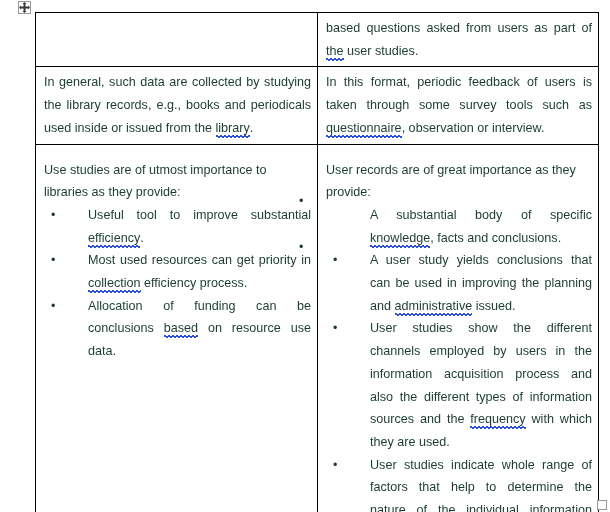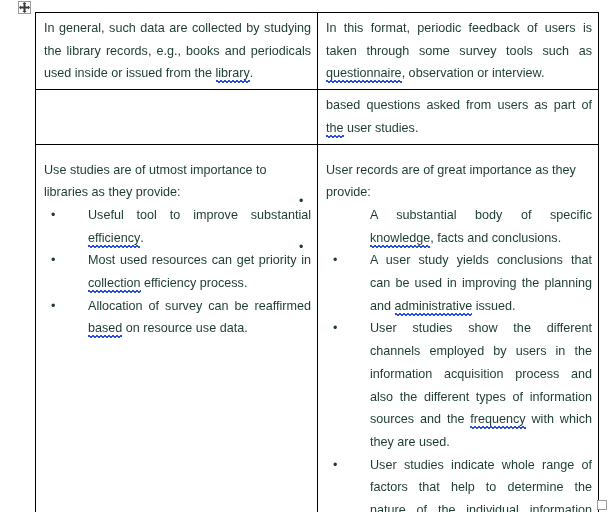--- a/index.html
+++ b/index.html
@@ -151,50 +151,50 @@
 
   <table class="doc-table">
     <colgroup>
       <col class="col-left">
       <col class="col-right">
     </colgroup>
     <tbody>
 
       <tr>
         <td>
+          <div class="cell-inner" style="height:30px;"></div>
+        </td>
+        <td>
+          <div class="cell-inner">
+              <p class="para"><span>based questions asked from users as part of </span><span class="sq">the</span><span> user studies.</span></p>
+            </div>
+        </td>
+      </tr>
+
+      <tr>
+        <td>
           <div class="cell-inner">
               <p class="para"><span>In general, such data are collected by studying the library records, e.g., books and periodicals used inside or issued from the </span><span class="sq">library</span><span>.</span></p>
             </div>
         </td>
         <td>
           <div class="cell-inner">
               <p class="para"><span>In this format, periodic feedback of users is taken through some survey tools such as </span><span class="sq">questionnaire</span><span>, observation or interview.</span></p>
-            </div>
-        </td>
-      </tr>
-
-      <tr>
-        <td>
-          <div class="cell-inner" style="height:30px;"></div>
-        </td>
-        <td>
-          <div class="cell-inner">
-              <p class="para"><span>based questions asked from users as part of </span><span class="sq">the</span><span> user studies.</span></p>
             </div>
         </td>
       </tr>
 
       <tr>
         <td>
           <div class="cell-inner tight" style="position:relative;">
               <p class="para lead">Use studies are of utmost importance to libraries as they provide:</p>
               <ul class="word-list">
                 <li><span class="bullet">•</span><span>Useful tool to improve substantial </span><span class="sq">efficiency</span><span>.</span></li>
                 <li><span class="bullet">•</span><span>Most used resources can get priority in </span><span class="sq">collection</span><span> efficiency process.</span></li>
-                <li><span class="bullet">•</span><span>Allocation of survey can be reaffirmed </span><span class="sq">based</span><span> on resource use data.</span></li>
+                <li><span class="bullet">•</span><span>Allocation of funding can be conclusions </span><span class="sq">based</span><span> on resource use data.</span></li>
               </ul>
               <span class="orphan-bullet" style="left:263px; top:50px;">•</span>
               <span class="orphan-bullet" style="left:263px; top:96px;">•</span>
             </div>
         </td>
         <td>
           <div class="cell-inner tight">
               <p class="para lead">User records are of great importance as they provide:</p>
               <ul class="word-list">
                 <li><span>A substantial body of specific </span><span class="sq">knowledge</span><span>, facts and conclusions.</span></li>

